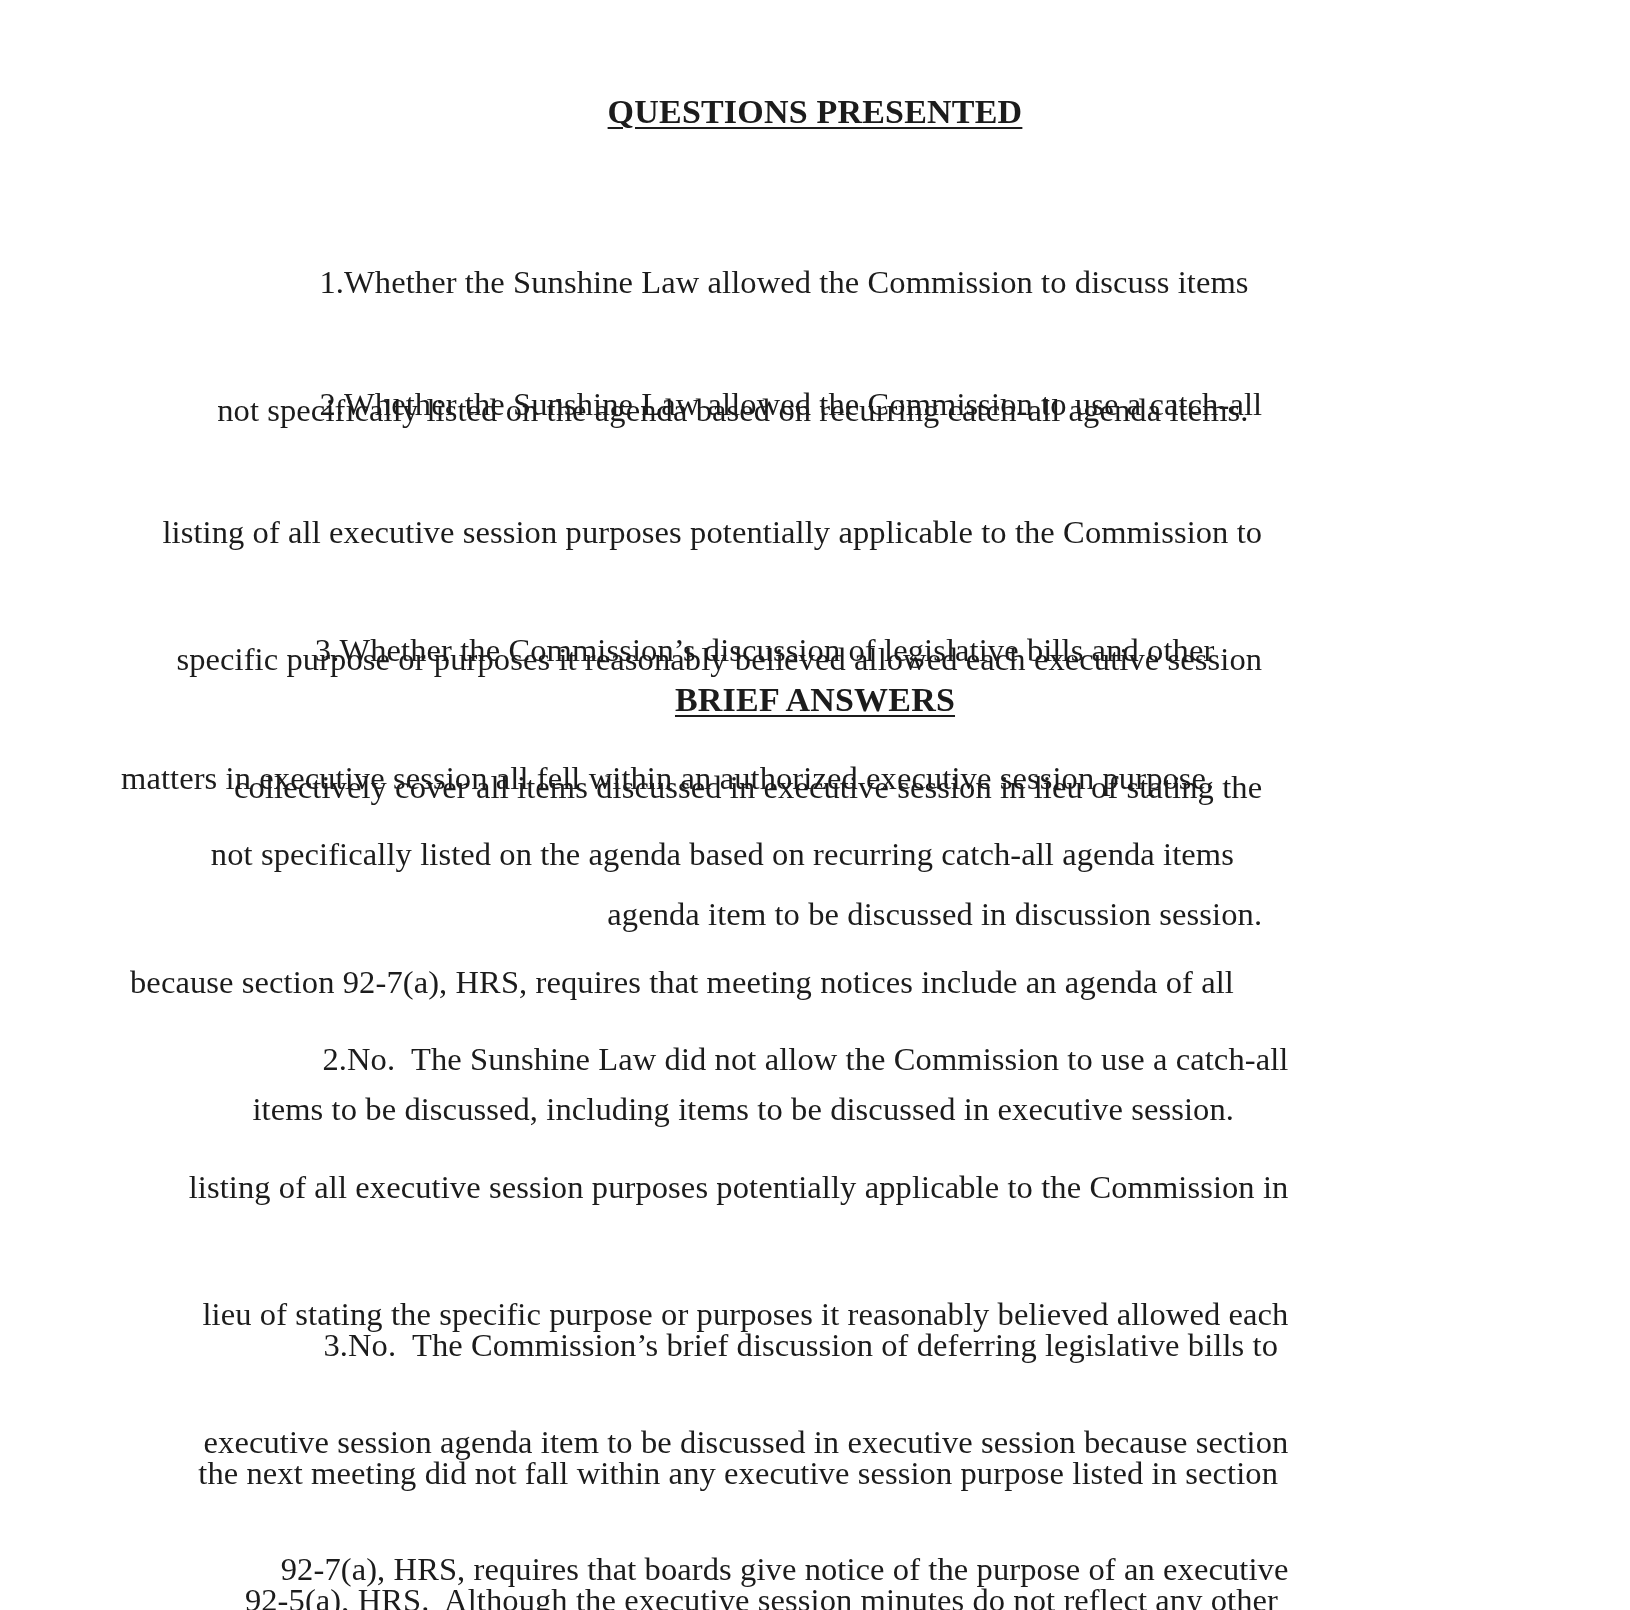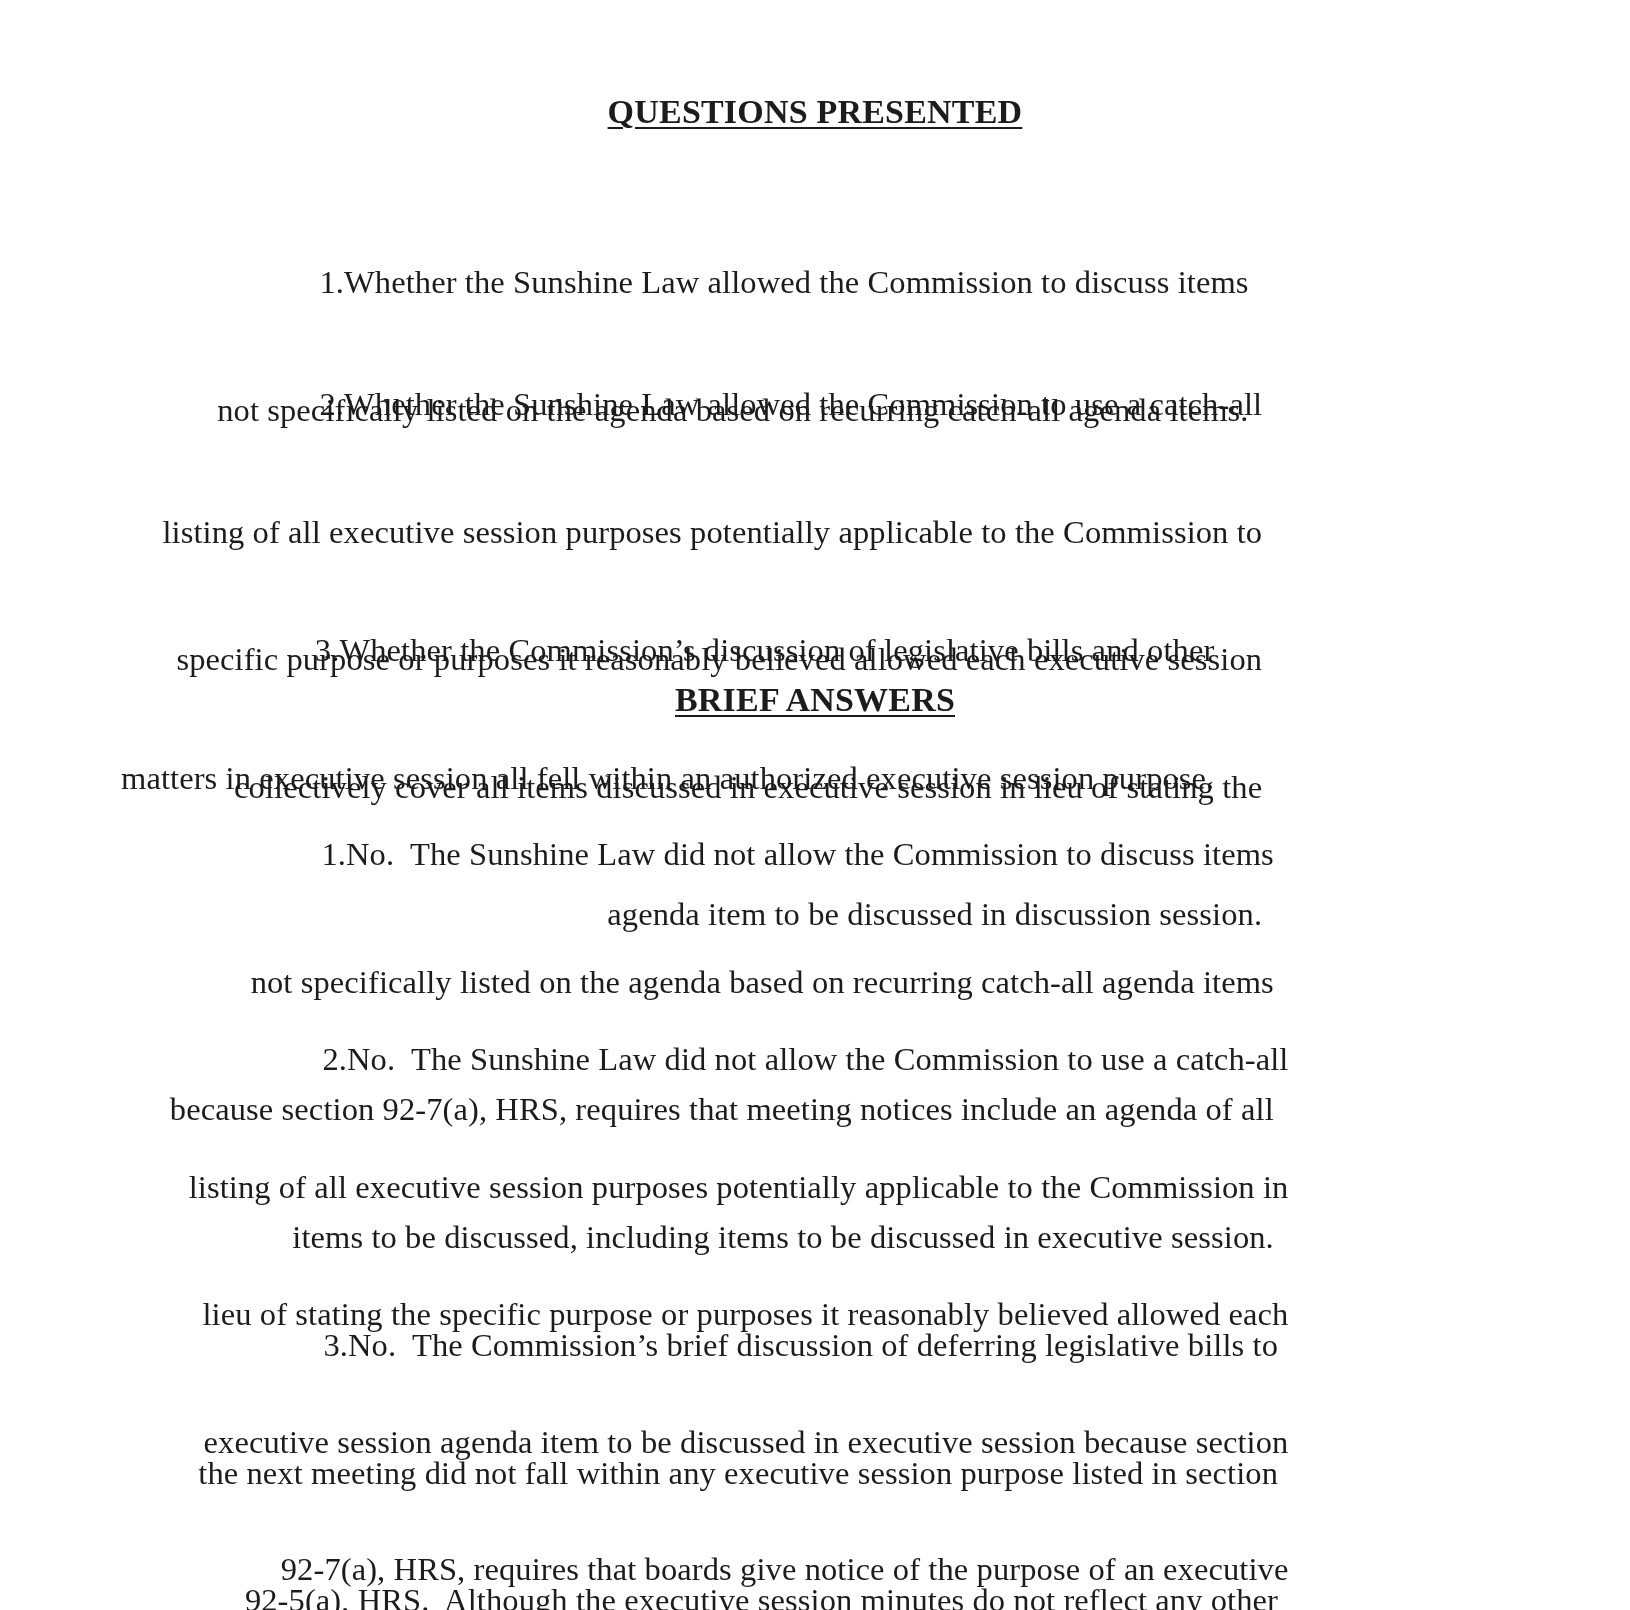--- a/index.html
+++ b/index.html
@@ -80,21 +80,20 @@
   <div class="para" style="left:121px; top:544px;">
     <span class="line"><span class="num">3.</span><span>Whether the Commission’s discussion of legislative bills and other</span></span>
     <span class="line">matters in executive session all fell within an authorized executive session purpose.</span>
   </div>
 
   <div class="heading" style="top:680px;">
     <span>BRIEF ANSWERS</span>
   </div>
 
   <div class="para" style="left:130px; top:748px;">
-    <span class="line"><span class="num">1.</span><span>No.  The Sunshine Law did not allow the Commission to discuss items</span></span>
     <span class="line">not specifically listed on the agenda based on recurring catch-all agenda items</span>
     <span class="line">because section 92-7(a), HRS, requires that meeting notices include an agenda of all</span>
     <span class="line">items to be discussed, including items to be discussed in executive session.</span>
   </div>
 
   <div class="para" style="left:131px; top:953px;">
     <span class="line"><span class="num">2.</span><span>No.  The Sunshine Law did not allow the Commission to use a catch-all</span></span>
     <span class="line">listing of all executive session purposes potentially applicable to the Commission in</span>
     <span class="line">lieu of stating the specific purpose or purposes it reasonably believed allowed each</span>
     <span class="line">executive session agenda item to be discussed in executive session because section</span>

